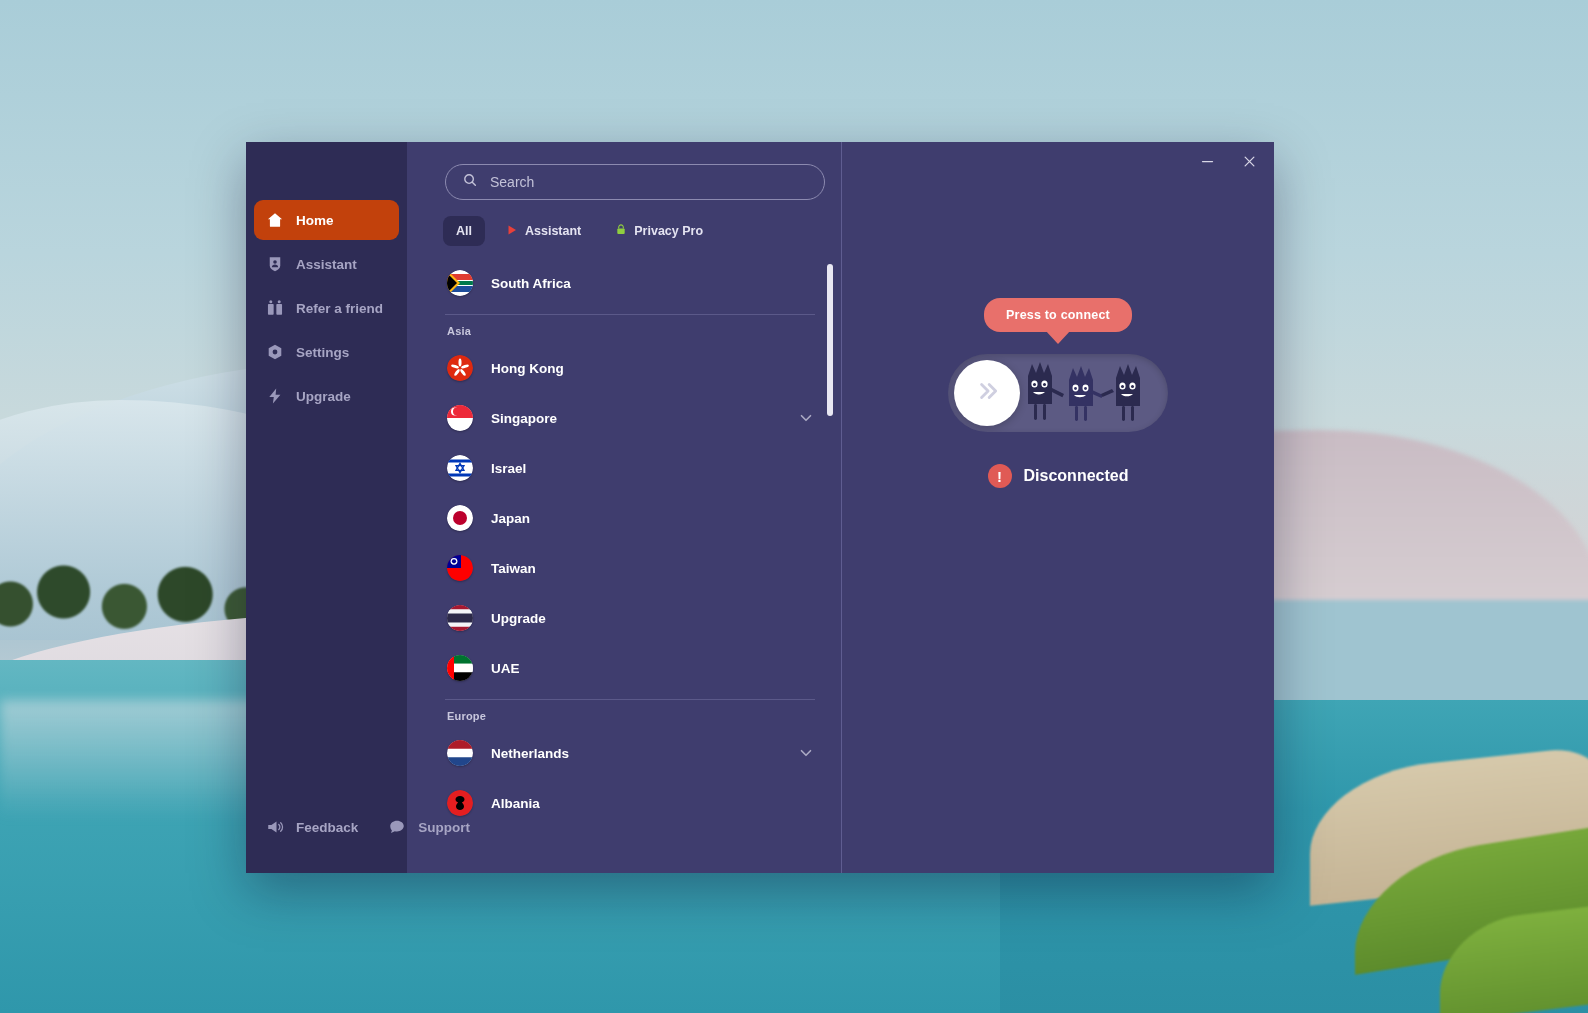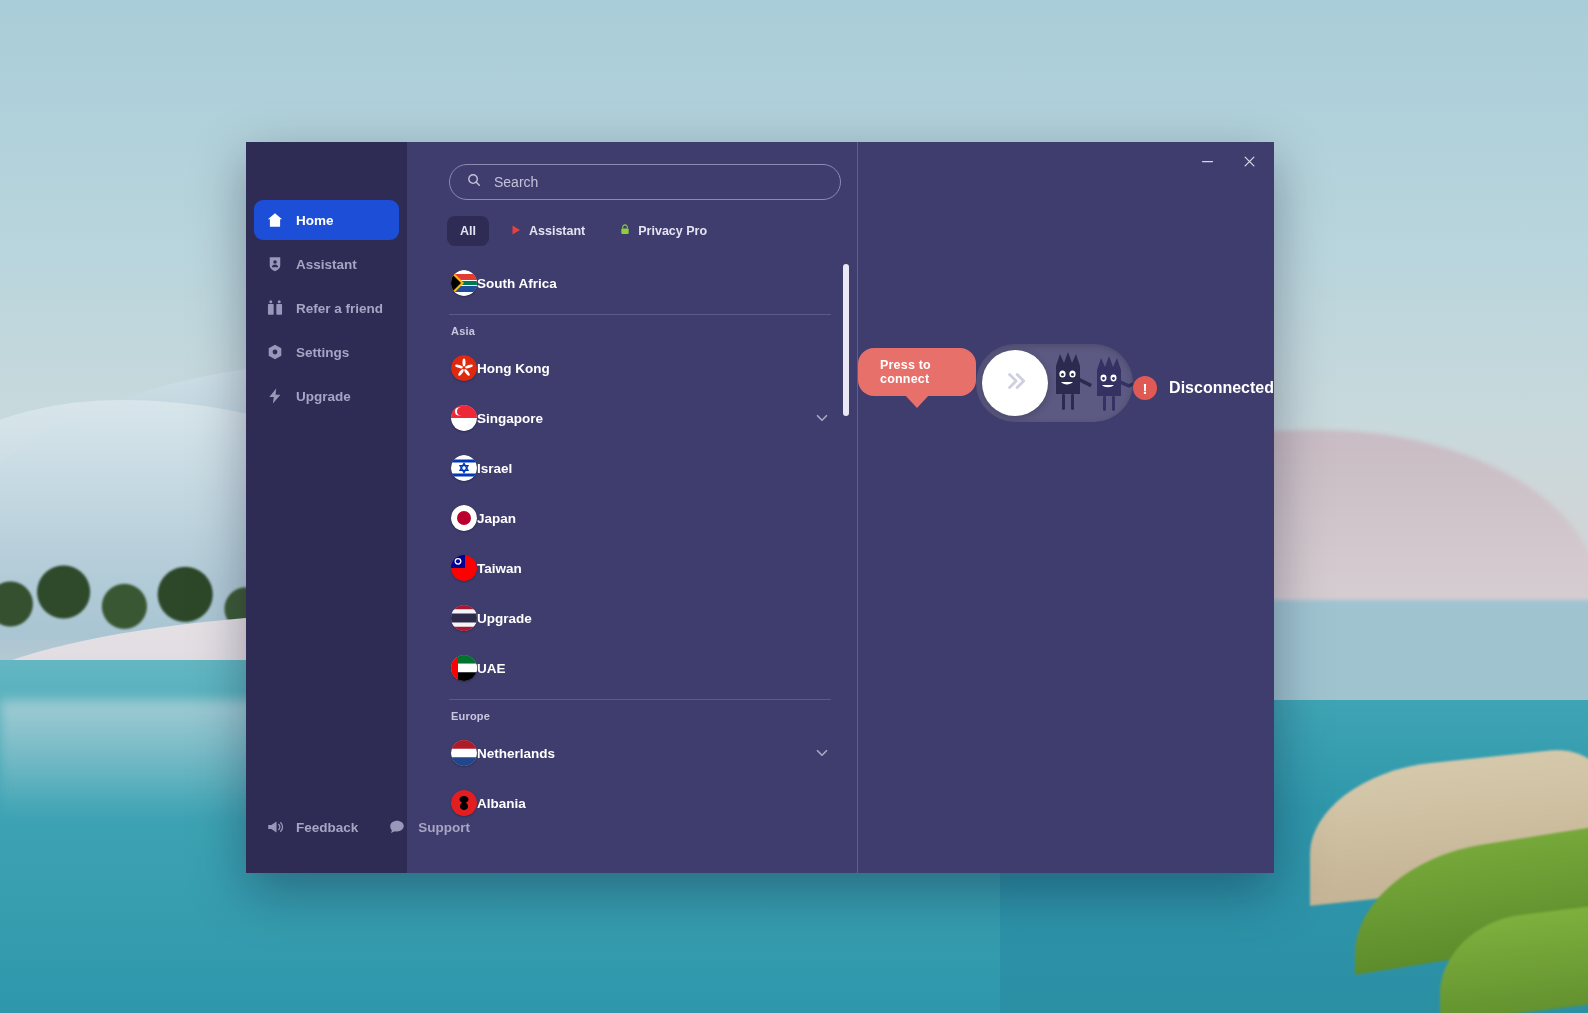--- a/index.html
+++ b/index.html
@@ -113,33 +113,32 @@
   .brand-name { color:#fff; font-size:14.5px; font-weight:700; letter-spacing:.2px; }
 
   .nav { margin-top:36px; display:flex; flex-direction:column; gap:4px; padding:0 8px; }
   .nav-item {
     display:flex; align-items:center; gap:12px;
     height:40px; padding:0 12px; border-radius:9px;
     color:#a7a5c4; font-size:13.5px; font-weight:600;
     cursor:pointer; user-select:none;
   }
   .nav-item .ico { width:18px; height:18px; flex:0 0 18px; display:flex; align-items:center; justify-content:center; }
-  .nav-item.active { background:#1d4ed8; color:#ffffff; }
+  .nav-item.active { background:#c2410c; color:#ffffff; }
   .nav-item.active .ico svg { fill:#ffffff; }
   .nav-item .ico svg { fill:#9a98ba; }
 
   .nav-bottom { margin-top:auto; padding:0 8px 26px; display:flex; flex-direction:row; gap:6px; }
 
   
   .servers {
     width:434px; flex:0 0 434px;
     position:relative;
     display:flex; flex-direction:column;
-    padding:22px 0 0 4px;
-    margin-left:16px;
+    padding:22px 0 0 16px;
   }
   .search-wrap { padding:0 16px 0 22px; }
   .search-box {
     display:flex; align-items:center; gap:12px;
     height:36px; border:1.4px solid #8c8ab0; border-radius:18px;
     padding:0 16px; background:transparent;
   }
   .search-box input {
     flex:1; background:transparent; border:none; outline:none;
     color:#e7e6f4; font-size:14px; font-family:"Liberation Sans", sans-serif;
@@ -160,21 +159,21 @@
   }
   .list-inner { padding:0 26px 0 20px; }
 
   .group-label {
     color:#c8c7dd; font-size:11px; font-weight:600;
     padding:10px 0 6px 4px; letter-spacing:.2px;
   }
   .group-sep { height:1px; background:#5b5989; margin:6px 0 0 2px; }
 
   .srv-row {
-    display:flex; align-items:center; 
+    display:flex; align-items:center; gap:18px;
     height:50px; cursor:pointer; user-select:none; padding-left:4px;
   }
   .flag { width:26px; height:26px; flex:0 0 26px; border-radius:50%; overflow:hidden; position:relative; box-shadow:0 1px 2px rgba(0,0,0,.25); }
   .srv-name { color:#ffffff; font-size:13.5px; font-weight:700; flex:1; }
   .chev { width:18px; height:18px; opacity:.75; }
 
   .scrollbar-track {
     position:absolute; right:8px; top:6px; width:6px; bottom:0;
   }
   .scrollbar-thumb {
@@ -183,22 +182,22 @@
   }
 
   .vdivider { width:1px; background:#5f5d91; flex:0 0 1px; }
 
   
   .rightpane { flex:1; position:relative; }
   .winctrls { position:absolute; right:14px; top:8px; display:flex; align-items:center; gap:20px; }
   .winbtn { width:22px; height:22px; display:flex; align-items:center; justify-content:center; cursor:pointer; }
 
   .connect-area {
-    position:absolute; left:0; right:0; top:180px;
-    display:flex; flex-direction:row; align-items:center;
+    position:absolute; left:0; right:0; top:156px;
+    display:flex; flex-direction:column; align-items:center;
   }
   .tooltip {
     position:relative; background:#e8706b; color:#fff;
     font-size:12.5px; font-weight:700; letter-spacing:.2px;
     padding:10px 22px; border-radius:16px;
   }
   .tooltip::after {
     content:""; position:absolute; left:50%; transform:translateX(-50%);
     bottom:-12px; width:0; height:0;
     border-left:13px solid transparent; border-right:13px solid transparent;

